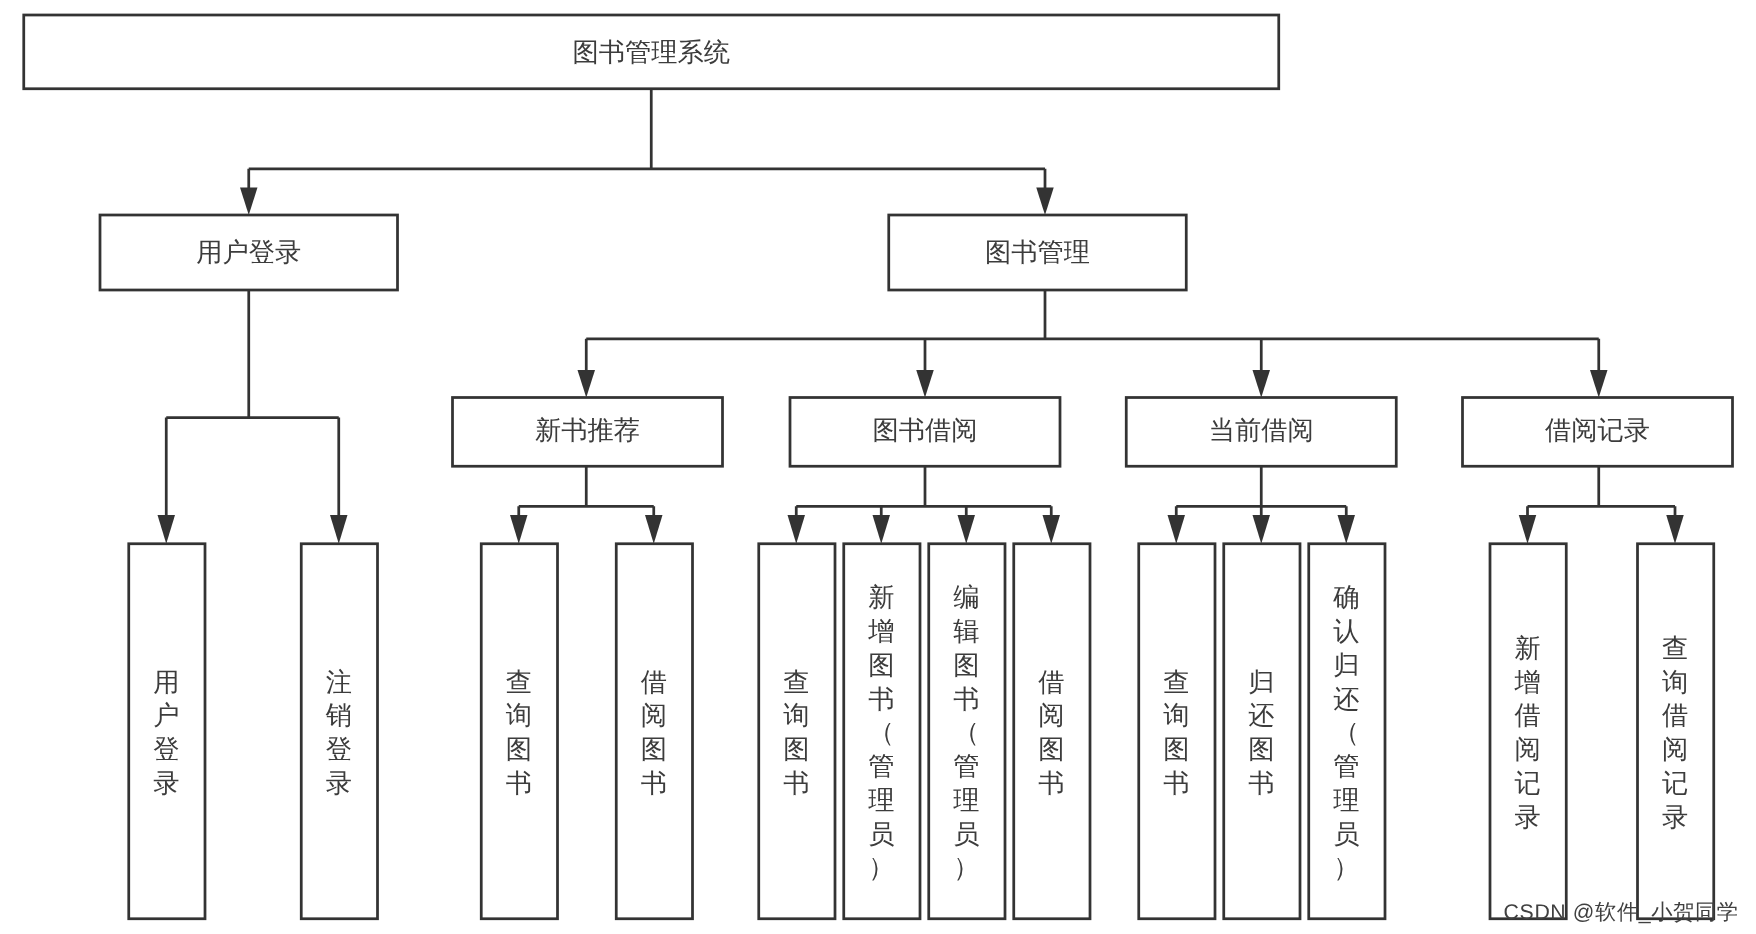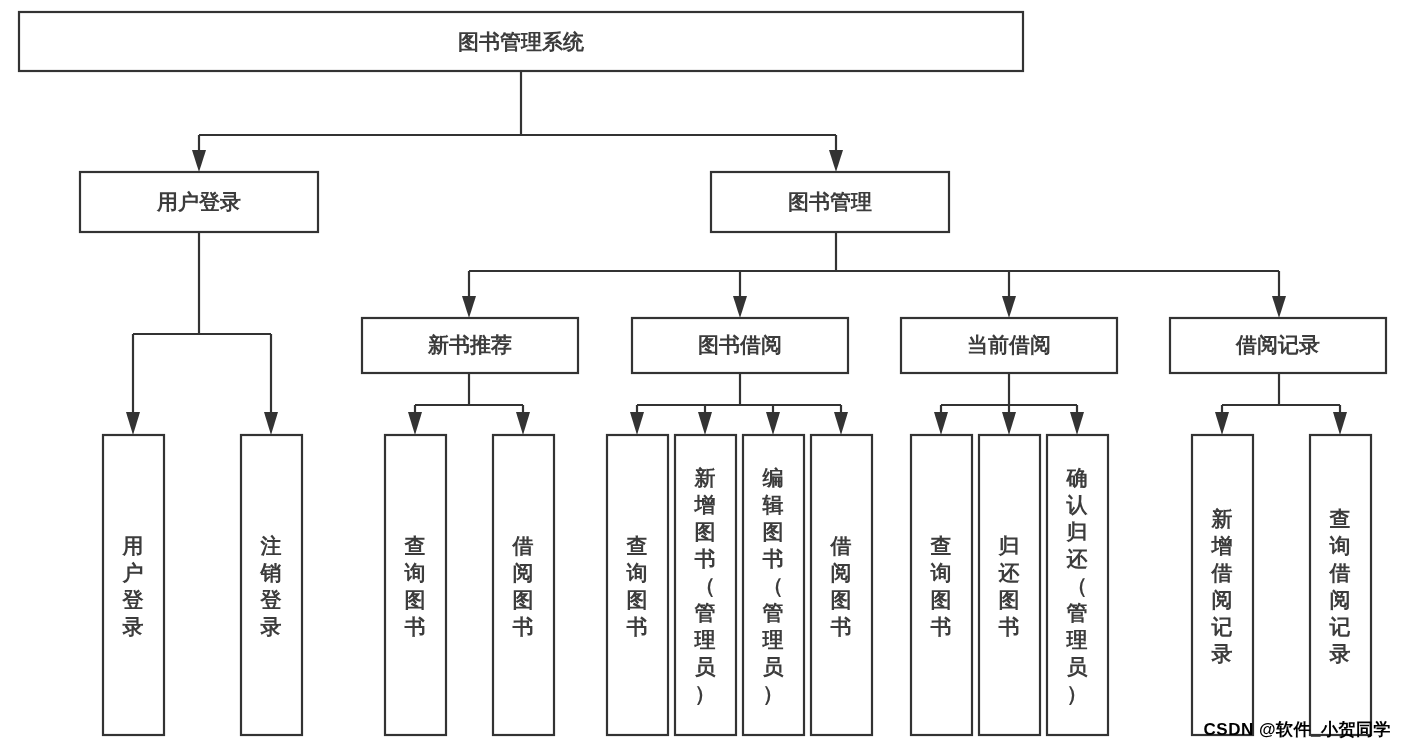--- a/index.html
+++ b/index.html
@@ -11,21 +11,20 @@
     width: 1405px;
     height: 747px;
     font-family: "Liberation Sans", "DejaVu Sans", sans-serif;
     overflow: hidden;
     position: relative;
   }
   #diagram-root {
     position: relative;
     width: 1405px;
     height: 747px;
-    font-weight: bold;
   }
   svg.flow {
     position: absolute;
     top: 0;
     left: 0;
     width: 1405px;
     height: 747px;
   }
   .node-box {
     fill: #ffffff;
@@ -54,21 +53,21 @@
     font-size: 21px;
     fill: #3c3c3c;
     text-anchor: middle;
   }
   .watermark {
     position: absolute;
     right: 14px;
     bottom: 6px;
     font-family: "Liberation Sans", "DejaVu Sans", sans-serif;
     font-size: 17px;
-    color: #000000;
+    color: #404040;
     letter-spacing: 0.5px;
     white-space: nowrap;
     user-select: none;
   }
 </style>
 </head>
 <body>
 
 <div id="diagram-root">
 

